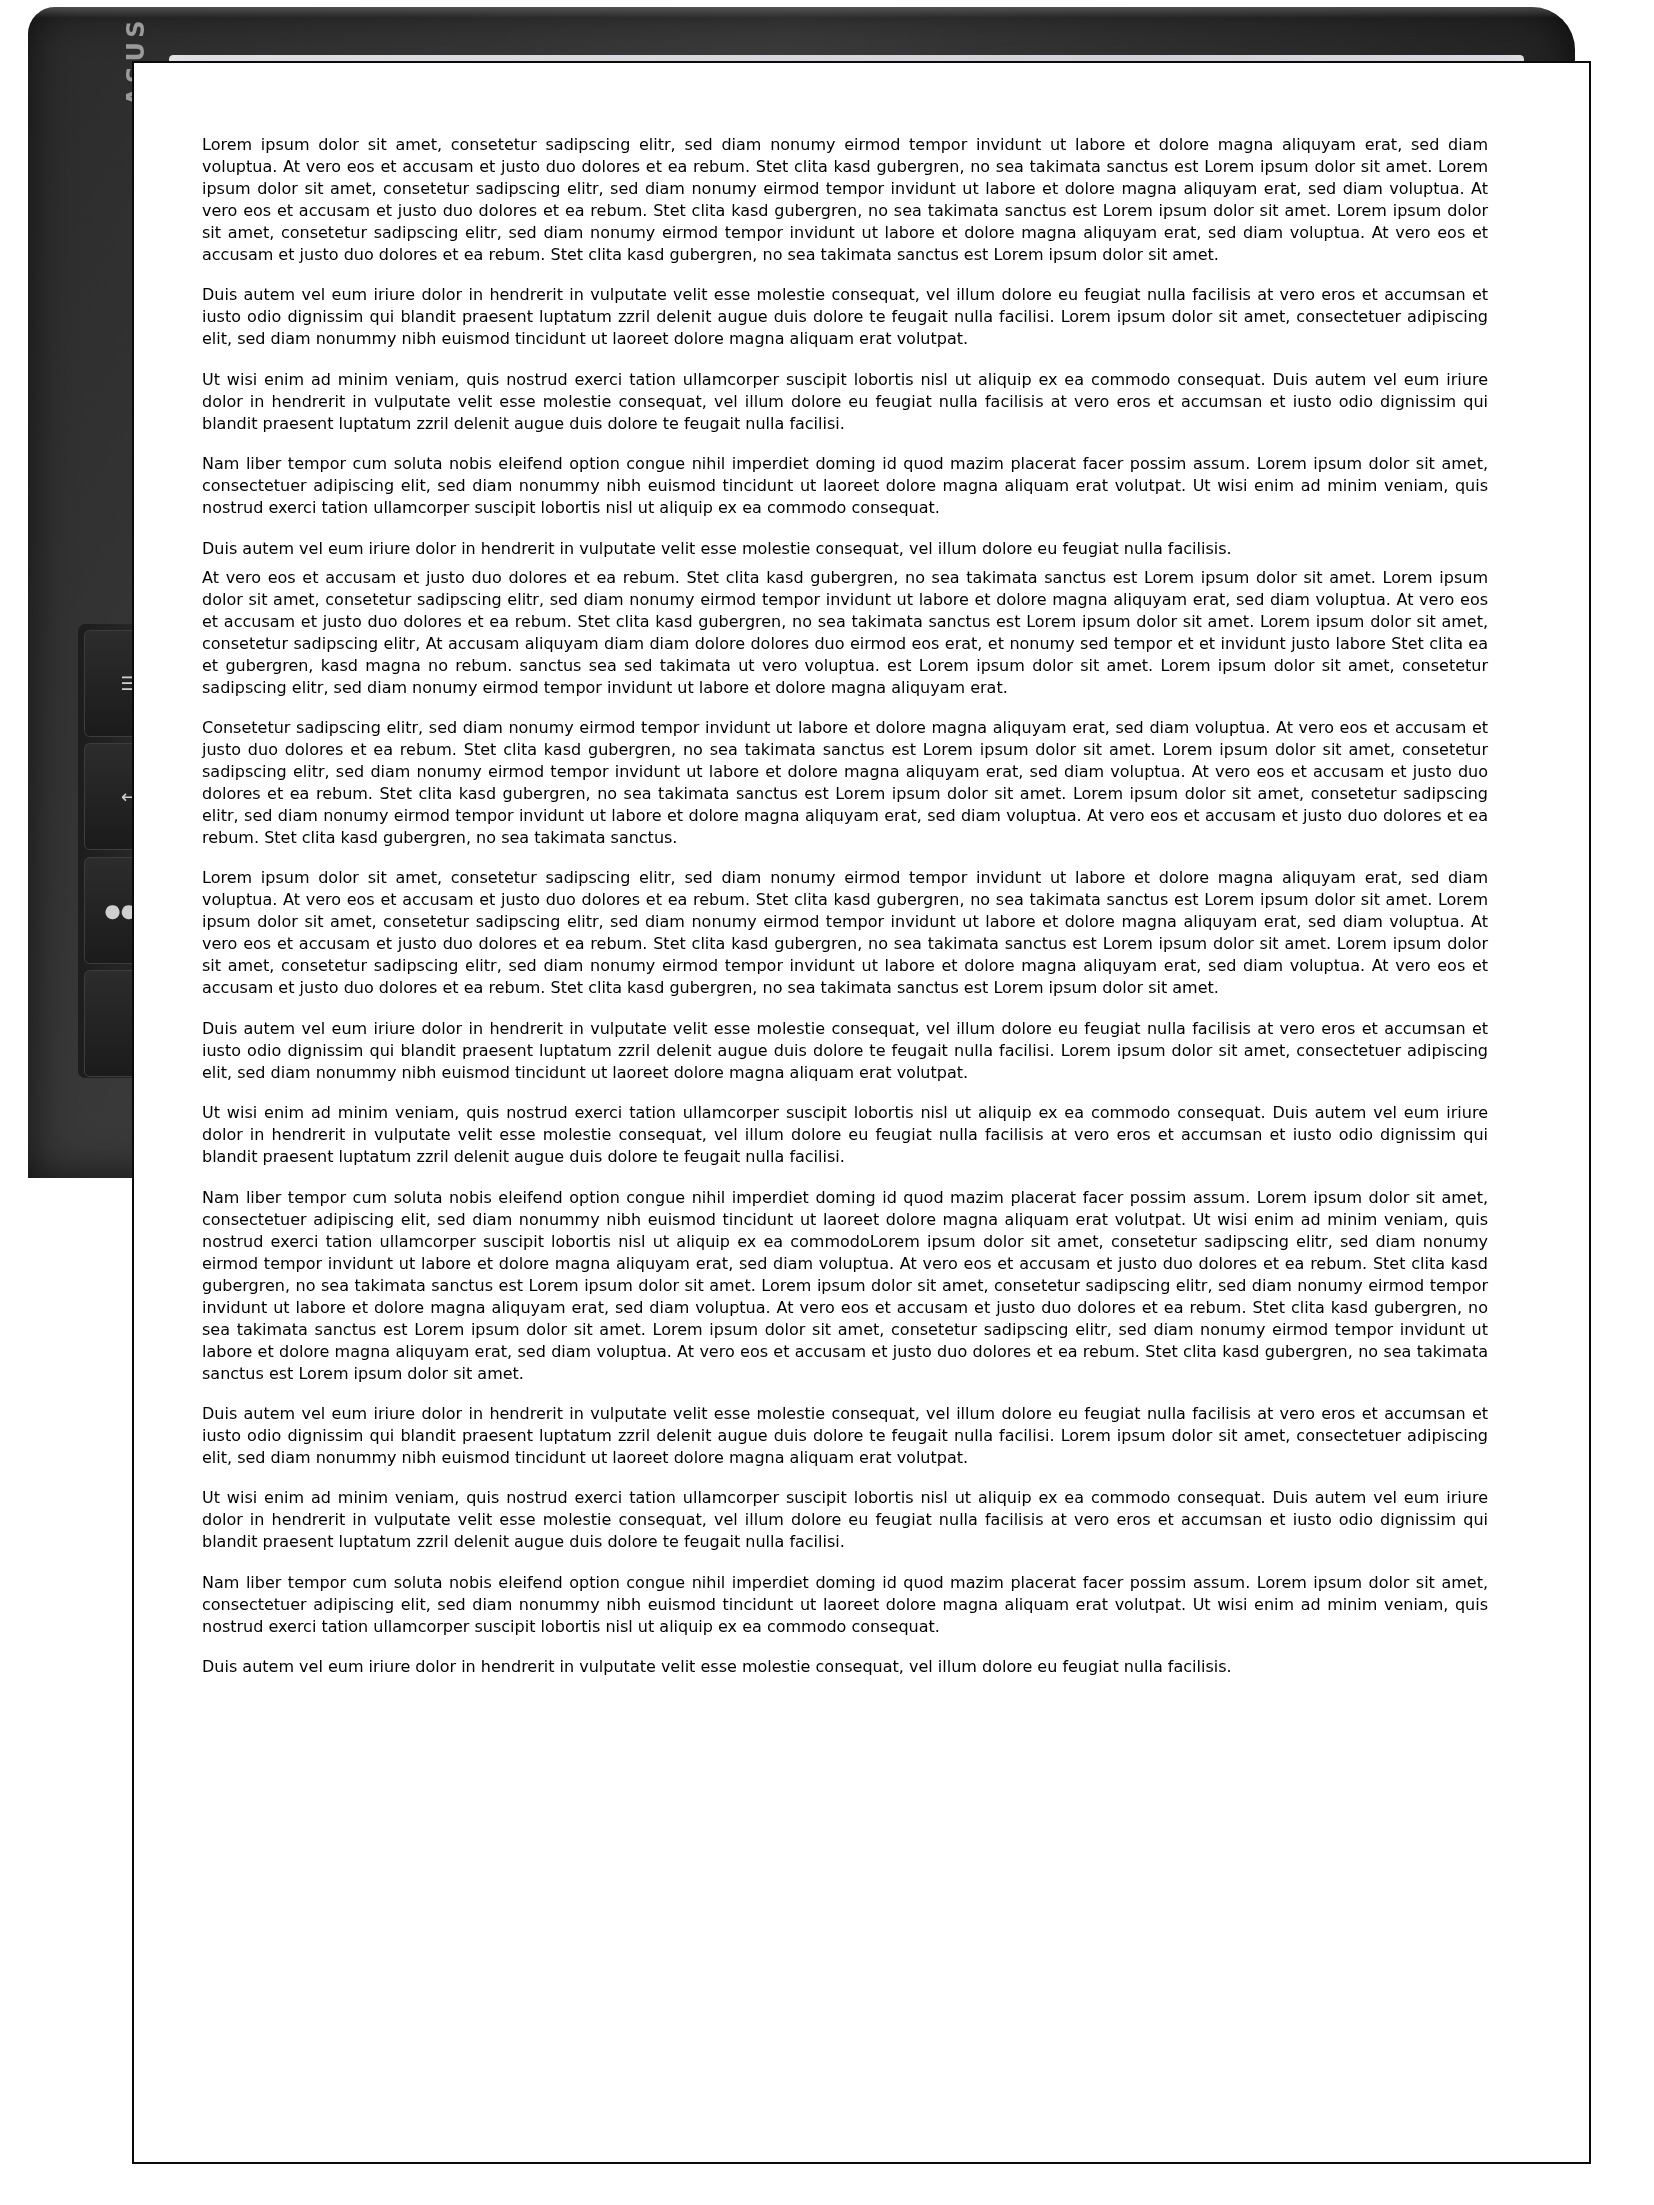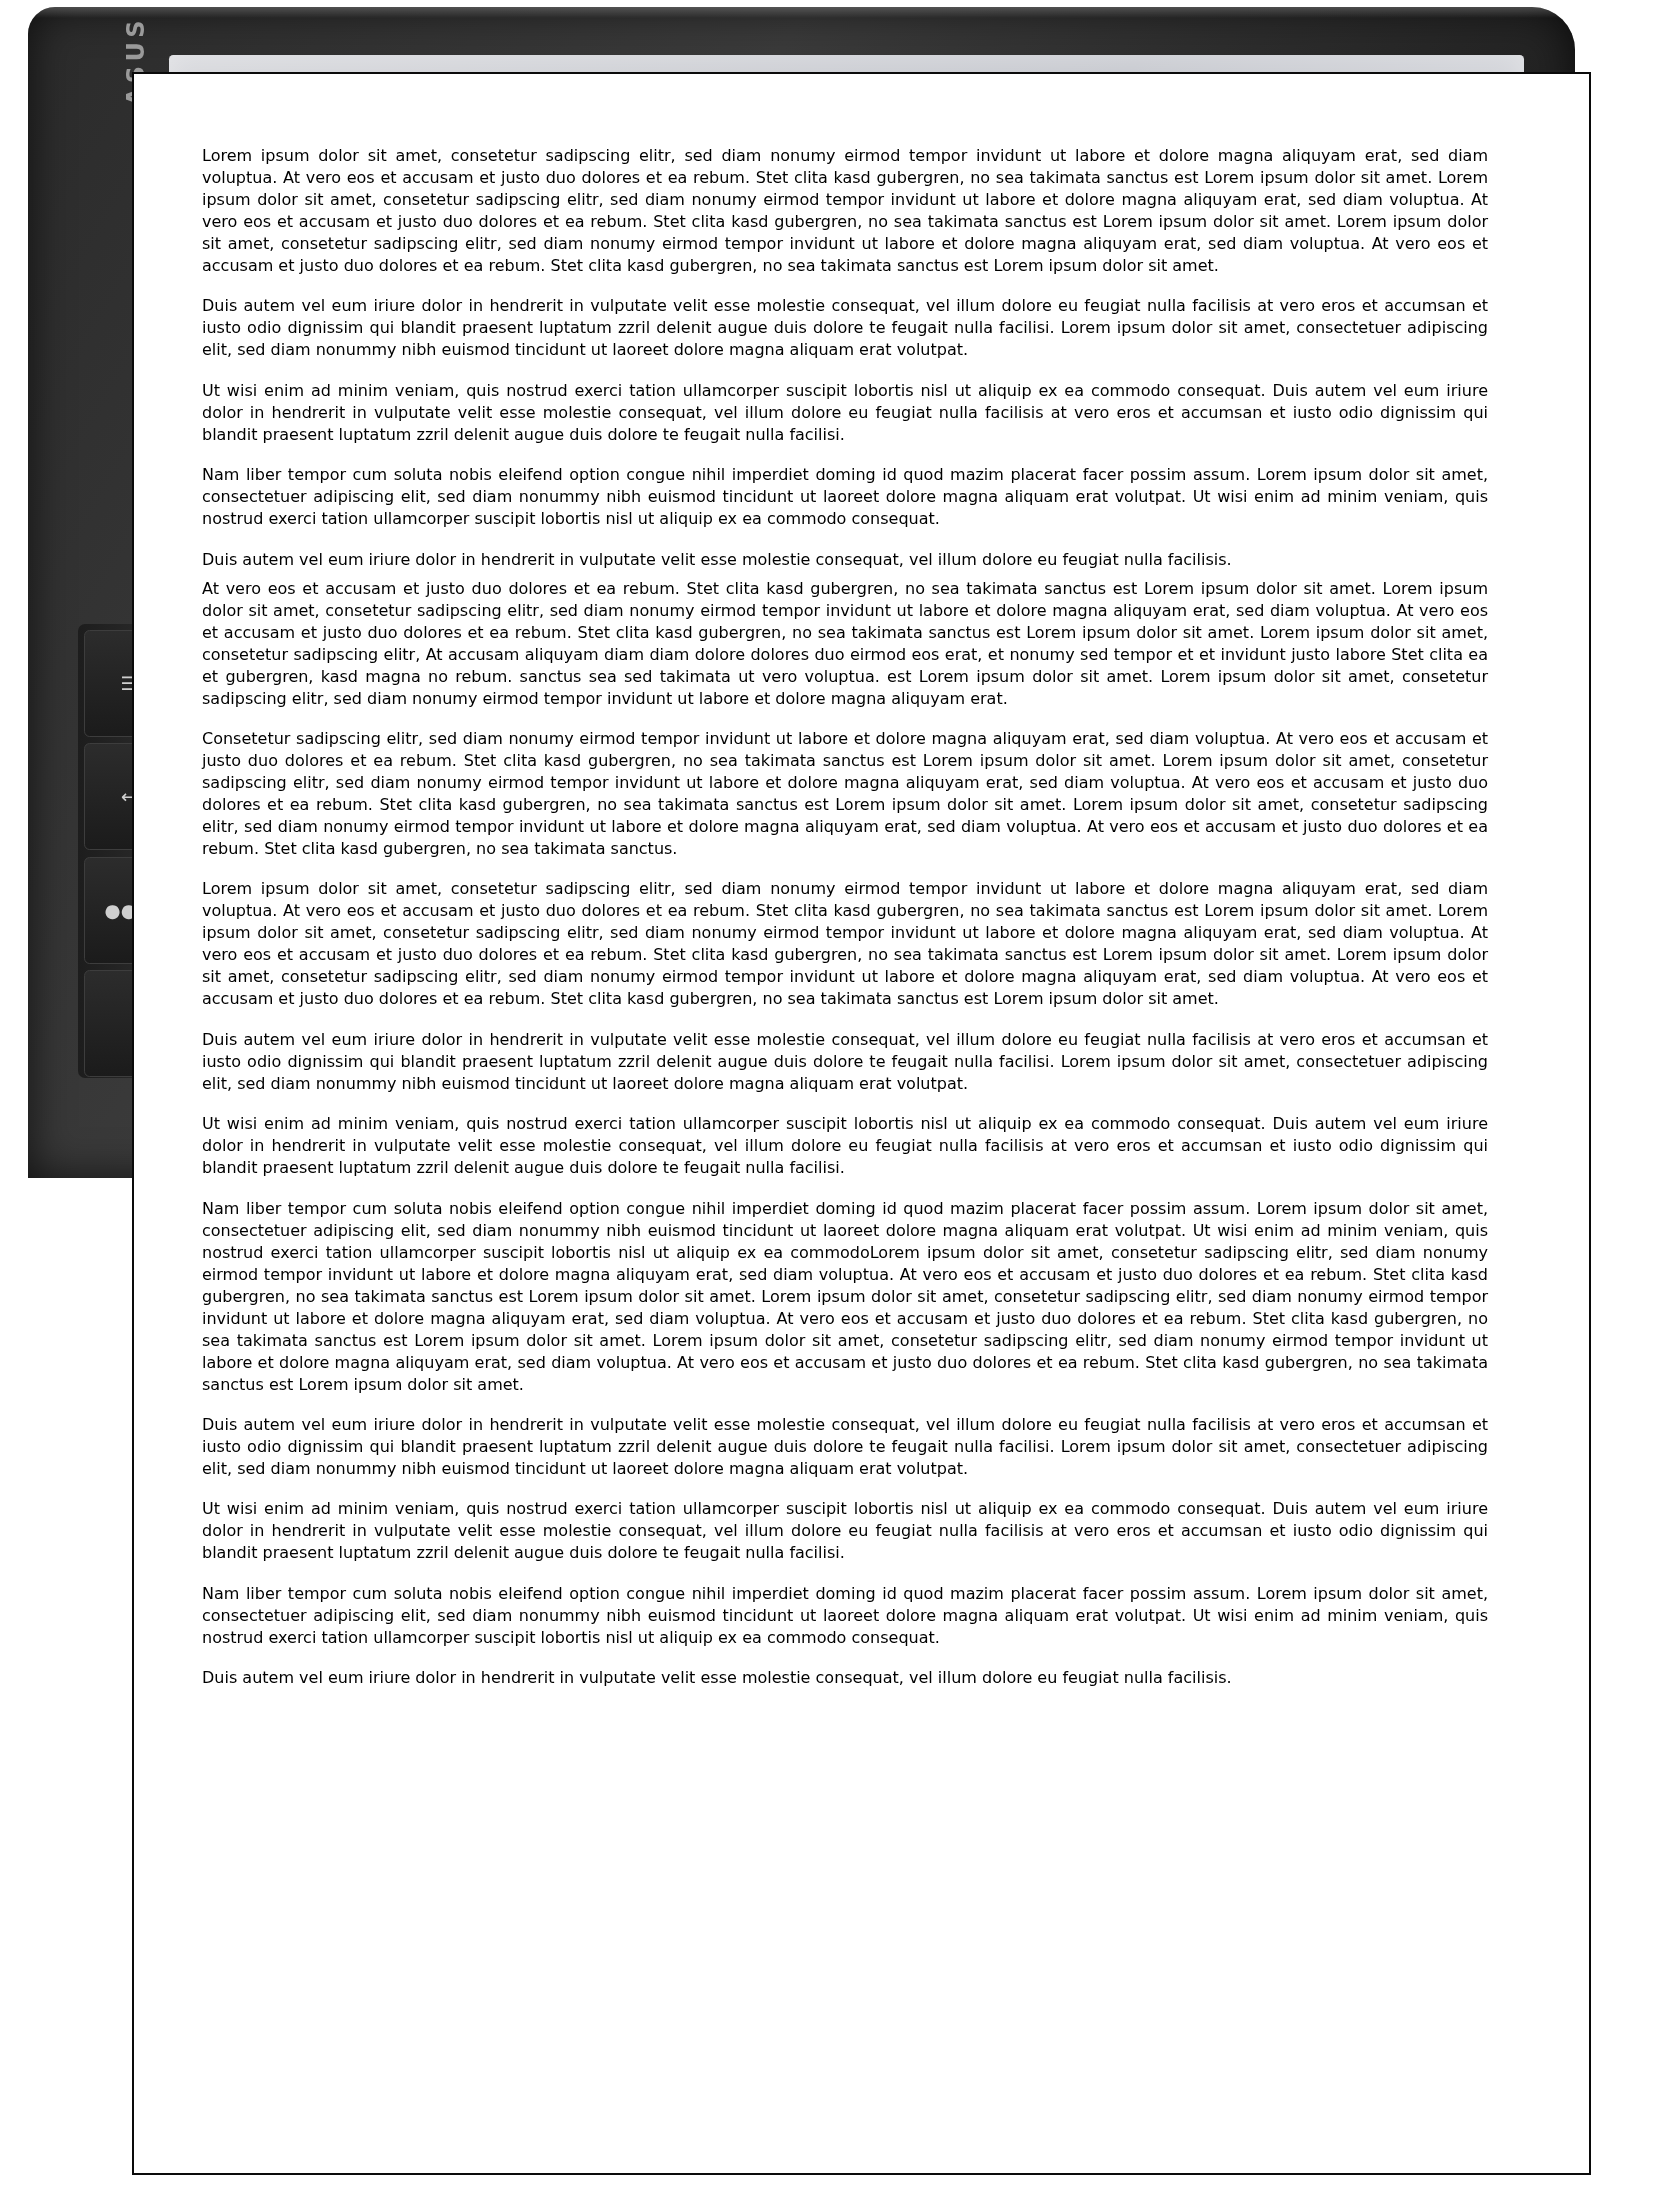--- a/index.html
+++ b/index.html
@@ -120,21 +120,20 @@
   
   #document-page {
     position: absolute;
     left: 132px;
     top: 61px;
     width: 1459px;
     height: 2103px;
     background: #ffffff;
     border: 2.1px solid #0a0a0a;
     box-sizing: border-box;
-    margin-top: 11px;
   }
   
   #page-translucent-top {
     position: absolute;
     left: 0;
     top: 0;
     right: 0;
     height: 1117px;
     background: rgba(255,255,255,.62);
     pointer-events: none;

